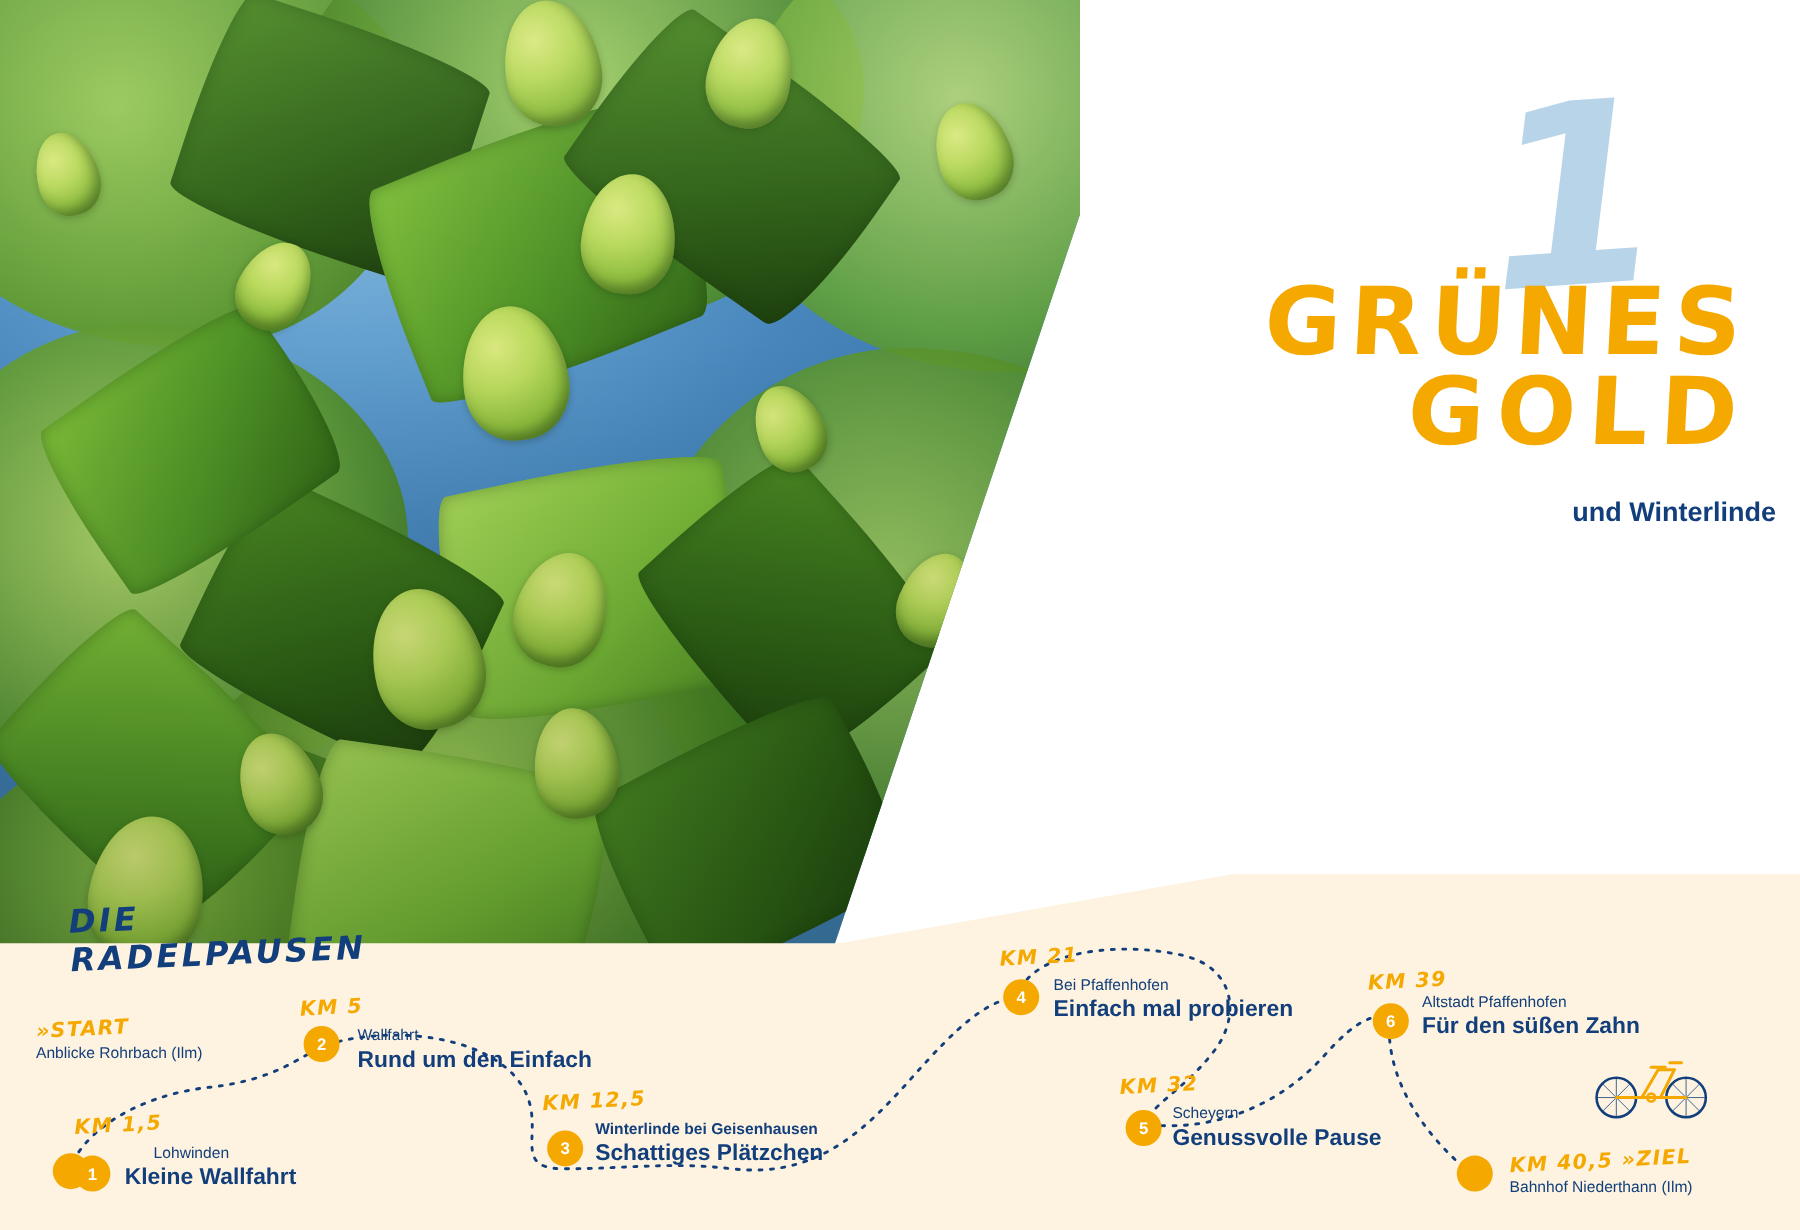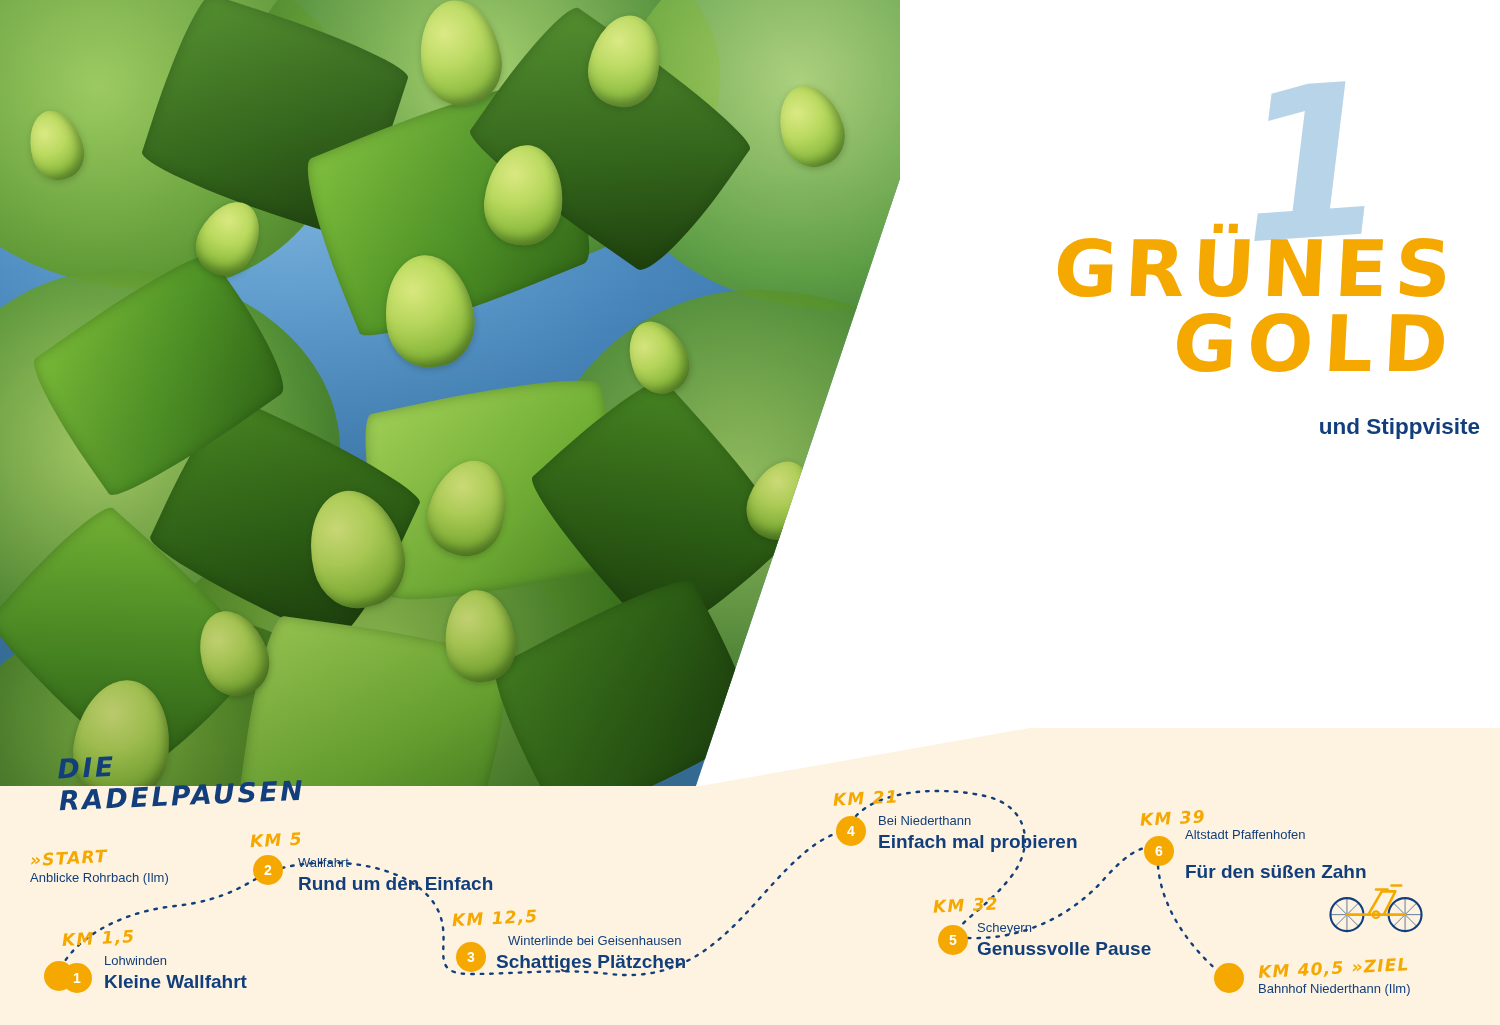--- a/index.html
+++ b/index.html
@@ -259,21 +259,21 @@
 
 <div id="right-col">
   <div id="chapter-number">1</div>
 
   <div id="title-block">
     <div class="title-line l1">GRÜNES</div>
     <div class="title-line l2">GOLD</div>
   </div>
 
   <div id="subtitle">
-      <div>und Stippvisite</div>
+      <div>und Winterlinde</div>
     </div>
 
 </div>
 
 <div id="bottom-band"></div>
 
 <div id="band-title">
   <div>DIE</div>
   <div>RADELPAUSEN</div>
 </div>
@@ -287,57 +287,57 @@
 </svg>
 
 <div class="stop" style="left:30px;top:848px;">
   <div class="km">»START</div>
   <div class="place" style="margin-top:3px;">Anblicke Rohrbach (Ilm)</div>
 </div>
 <div class="badge" style="left:44px;top:961px;"></div>
 
 <div class="stop" style="left:62px;top:928px;">
   <div class="km">KM 1,5</div>
-  <div class="place" style="margin-left:42px;margin-top:6px;">Lohwinden</div>
+  <div class="place" style="margin-left:66px;margin-top:6px;">Lohwinden</div>
   <div class="headline" style="margin-left:42px;margin-top:3px;">Kleine Wallfahrt</div>
 </div>
 <div class="badge" style="left:62px;top:963px;">1</div>
 
 <div class="stop" style="left:250px;top:830px;">
   <div class="km">KM 5</div>
   <div class="place" style="margin-left:48px;margin-top:6px;">Wallfahrt</div>
   <div class="headline" style="margin-left:48px;margin-top:3px;">Rund um den Einfach</div>
 </div>
 <div class="badge" style="left:253px;top:855px;">2</div>
 
 <div class="stop" style="left:452px;top:908px;">
   <div class="km">KM 12,5</div>
-  <div class="place" style="margin-left:56px;margin-top:6px;">Winterlinde bei Geisenhausen</div>
+  <div class="place" style="margin-left:44px;margin-top:6px;font-weight:bold;">Winterlinde bei Geisenhausen</div>
   <div class="headline" style="margin-left:44px;margin-top:3px;">Schattiges Plätzchen</div>
 </div>
 <div class="badge" style="left:456px;top:942px;">3</div>
 
 <div class="stop" style="left:833px;top:788px;">
   <div class="km">KM 21</div>
-  <div class="place" style="margin-left:45px;margin-top:6px;">Bei Niederthann</div>
+  <div class="place" style="margin-left:45px;margin-top:6px;">Bei Pfaffenhofen</div>
   <div class="headline" style="margin-left:45px;margin-top:3px;">Einfach mal probieren</div>
 </div>
 <div class="badge" style="left:836px;top:816px;">4</div>
 
 <div class="stop" style="left:933px;top:895px;">
   <div class="km">KM 32</div>
   <div class="place" style="margin-left:44px;margin-top:6px;">Scheyern</div>
   <div class="headline" style="margin-left:44px;margin-top:3px;">Genussvolle Pause</div>
 </div>
 <div class="badge" style="left:938px;top:925px;">5</div>
 
 <div class="stop" style="left:1140px;top:808px;">
   <div class="km">KM 39</div>
   <div class="place" style="margin-left:45px;margin-top:0;">Altstadt Pfaffenhofen</div>
-  <div class="headline" style="margin-left:45px;margin-top:19px;">Für den süßen Zahn</div>
+  <div class="headline" style="margin-left:45px;margin-top:3px;">Für den süßen Zahn</div>
 </div>
 <div class="badge" style="left:1144px;top:836px;">6</div>
 
 <div class="stop" style="left:1258px;top:958px;">
   <div class="km">KM 40,5 »ZIEL</div>
   <div class="place" style="margin-top:4px;">Bahnhof Niederthann (Ilm)</div>
 </div>
 <div class="badge" style="left:1214px;top:963px;"></div>
 
 <svg id="bike-icon" viewBox="0 0 100 64">

